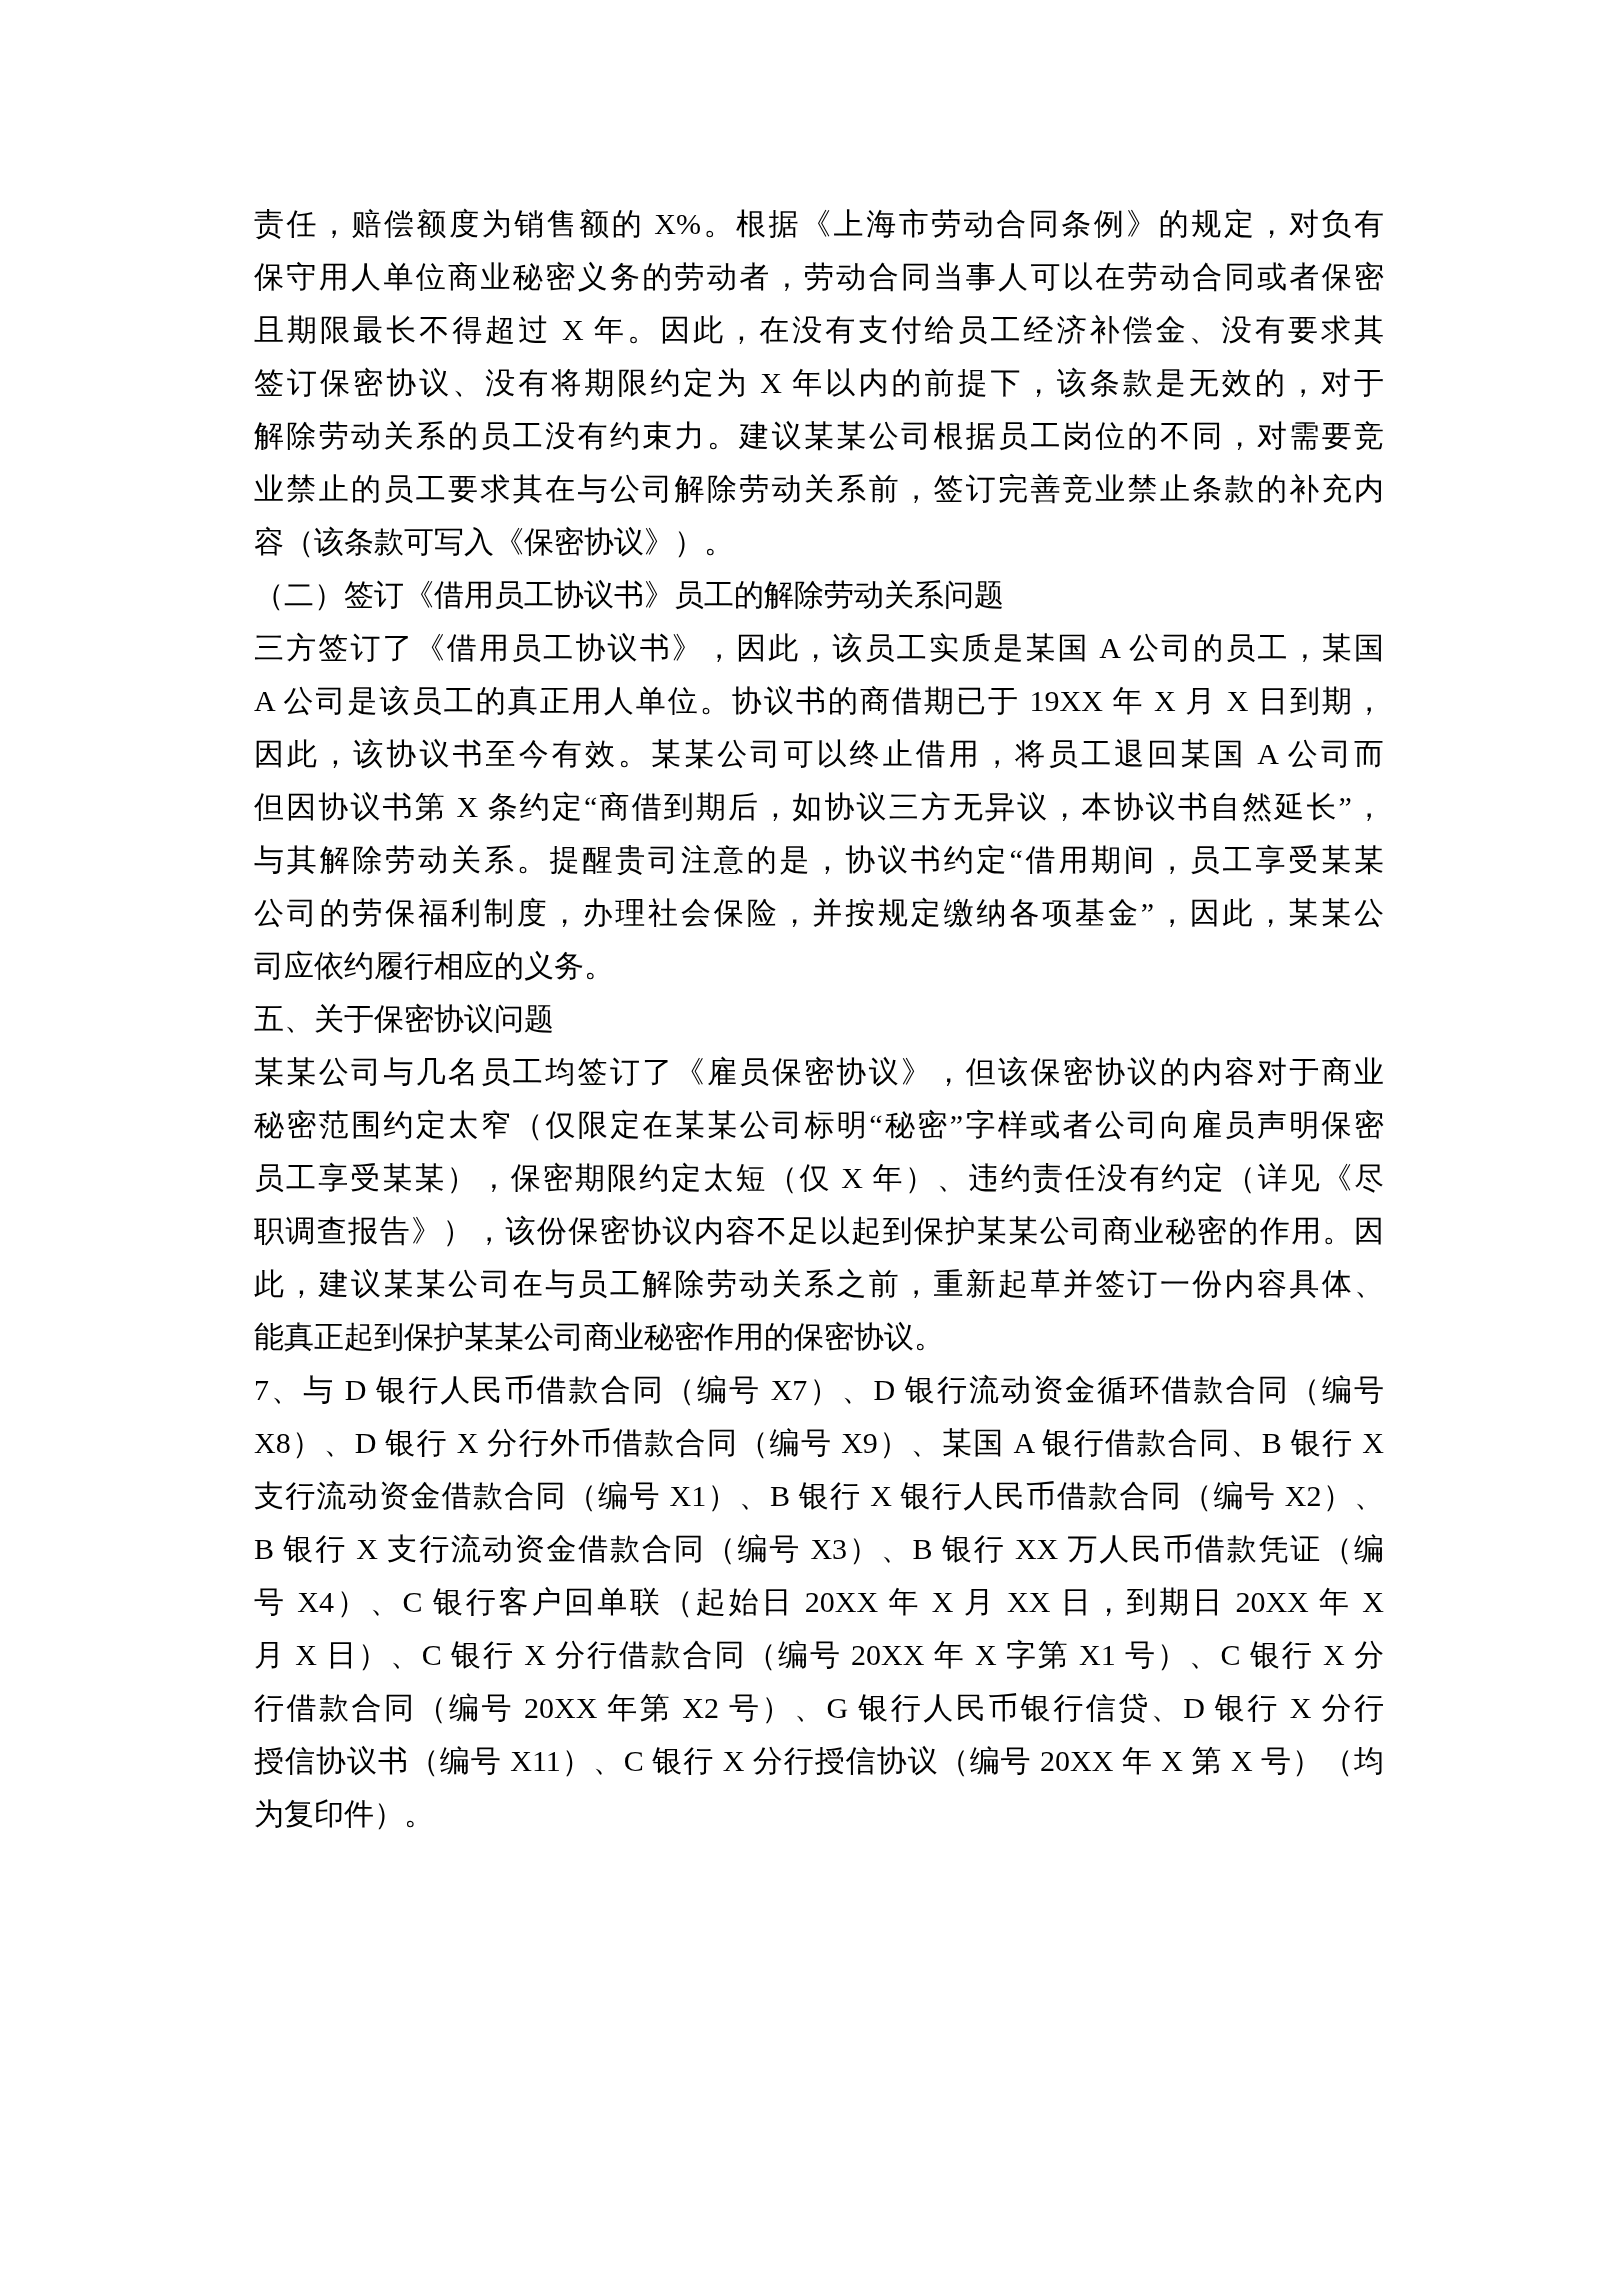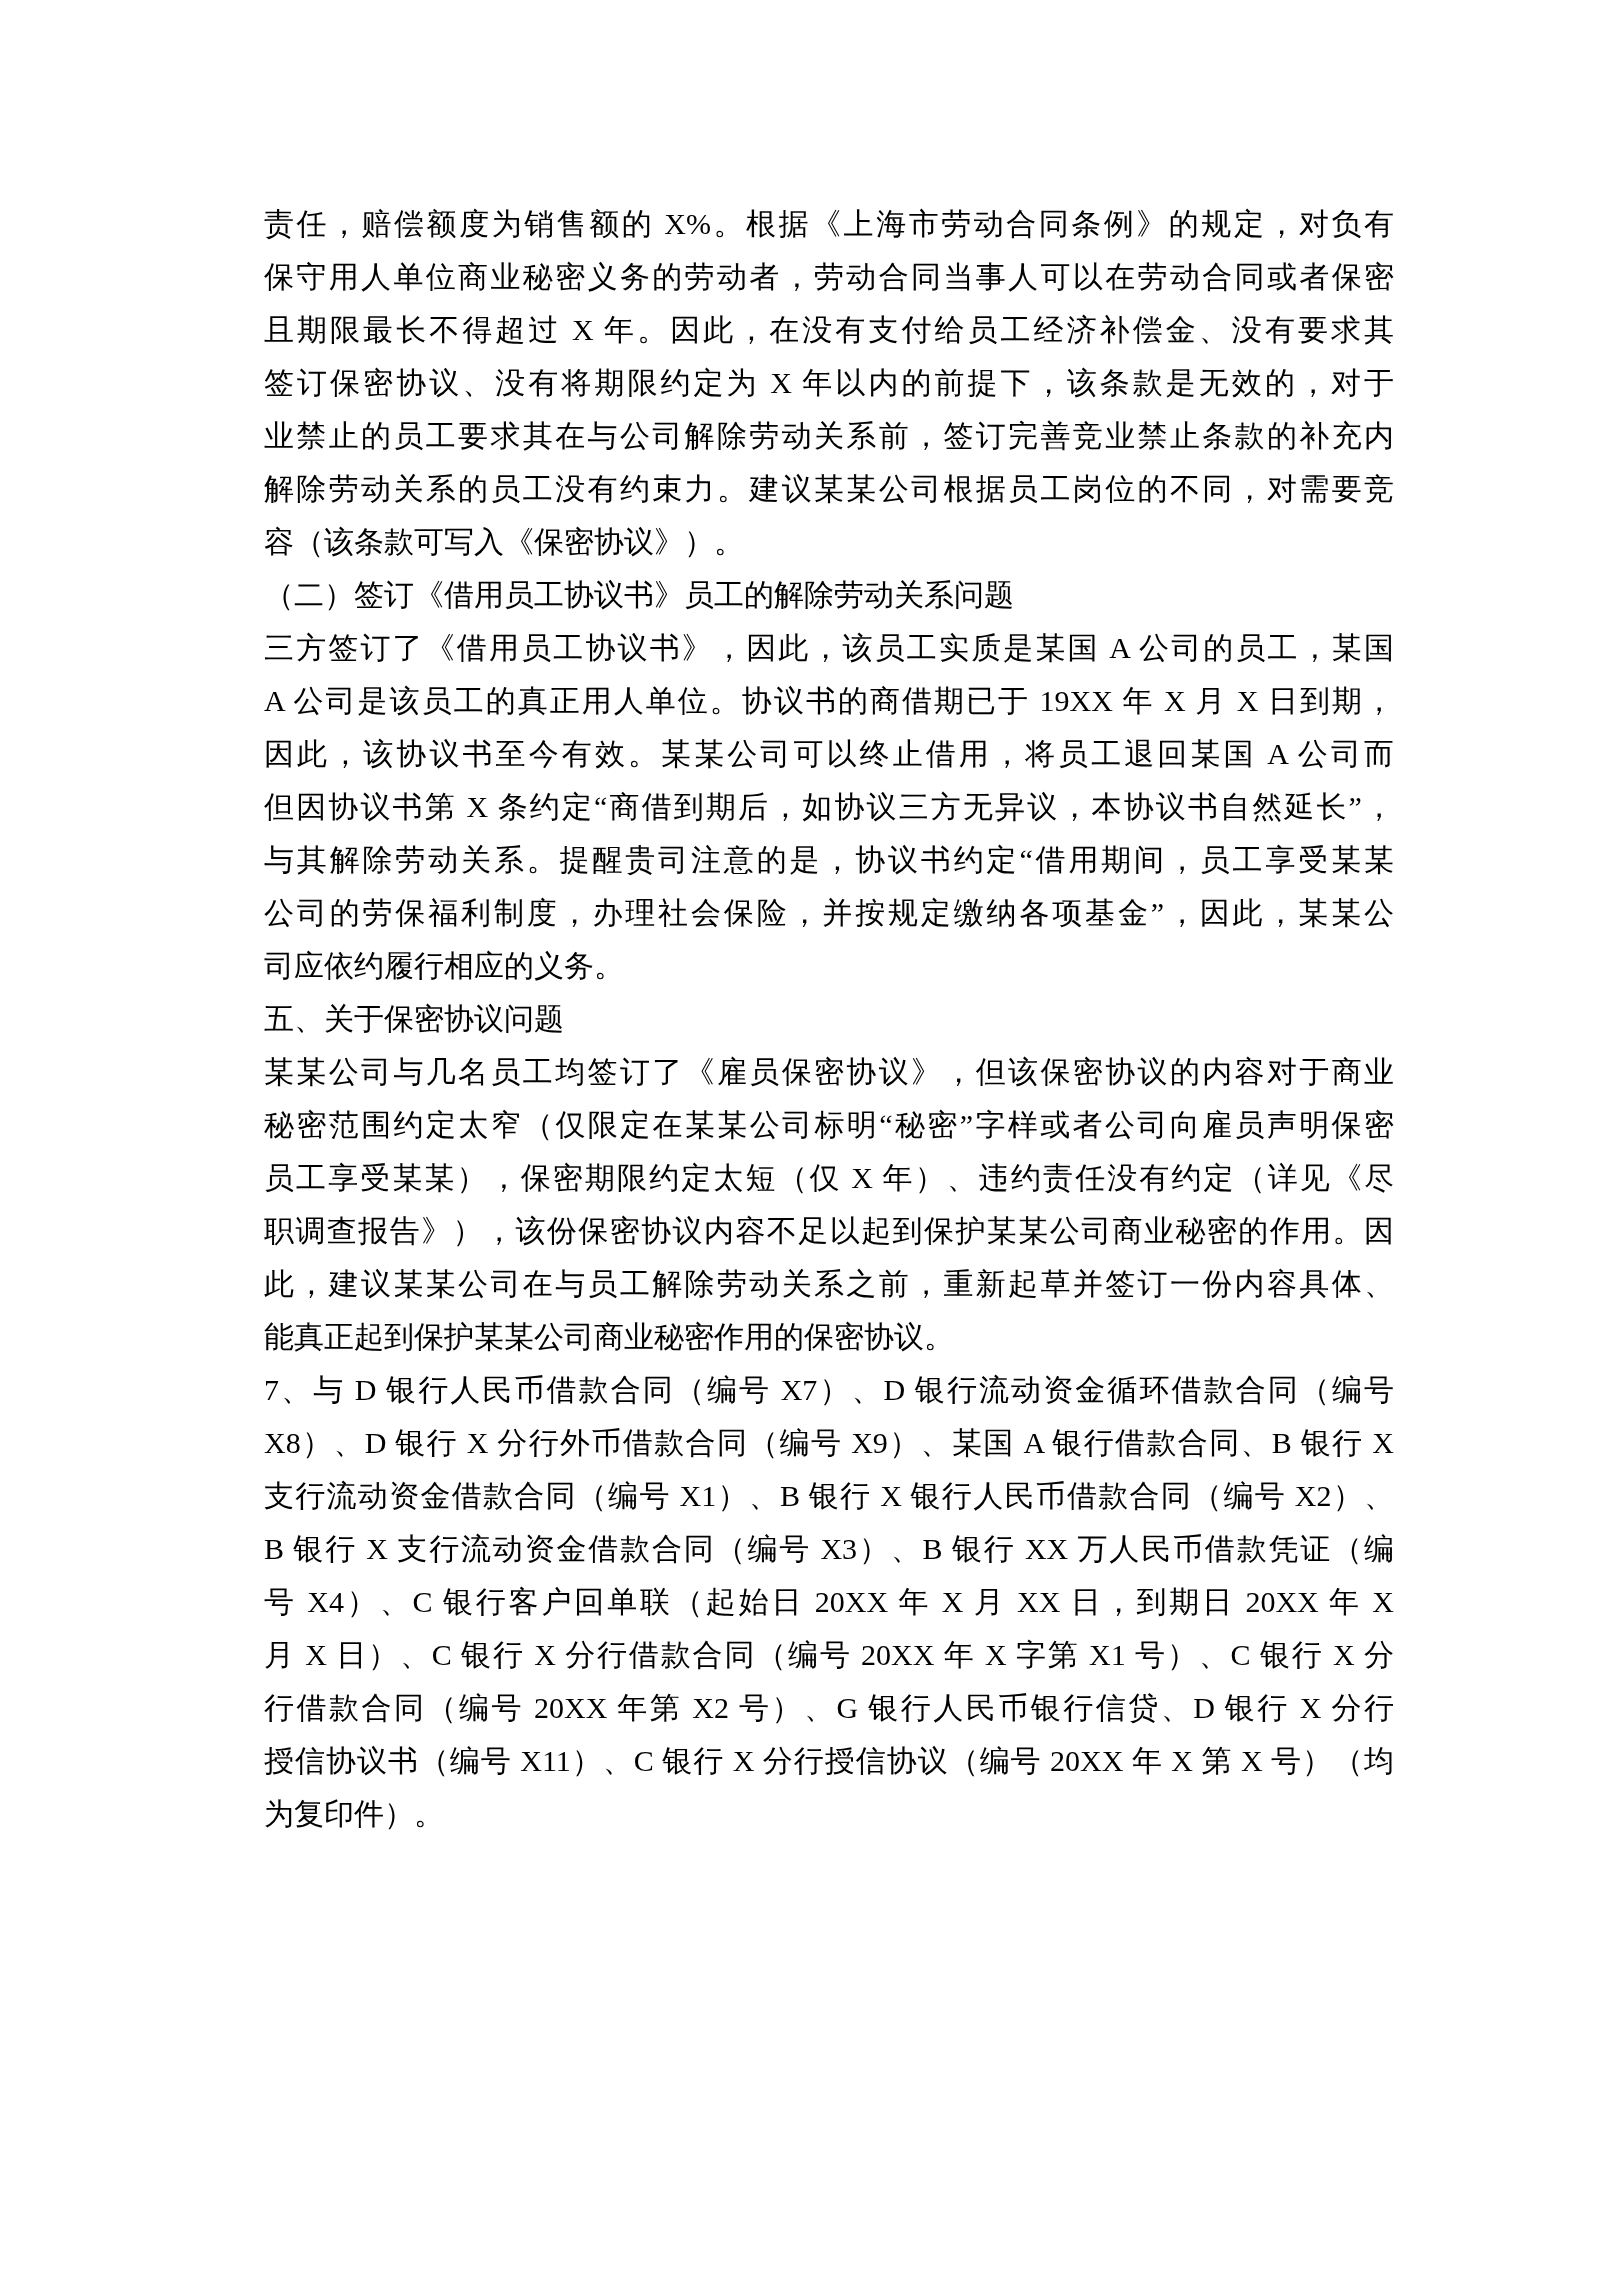--- a/index.html
+++ b/index.html
@@ -14,21 +14,21 @@
     color: #000000;
     font-family: "Liberation Serif", "DejaVu Serif", serif;
   }
   .page {
     position: absolute;
     inset: 0;
     background: #ffffff;
   }
   .text-block {
     position: absolute;
-    left: 264px;
+    left: 254px;
     top: 197px;
     width: 1130px;
   }
   .para {
     margin: 0;
     padding: 0;
   }
   .line {
     font-size: 30px;
     line-height: 53px;
@@ -50,22 +50,22 @@
 </head>
 <body>
 
 <div class="page">
   <div class="text-block">
       <div class="para">
         <div class="line fill">责任，赔偿额度为销售额的 X%。根据《上海市劳动合同条例》的规定，对负有</div>
         <div class="line fill">保守用人单位商业秘密义务的劳动者，劳动合同当事人可以在劳动合同或者保密</div>
         <div class="line fill">且期限最长不得超过 X 年。因此，在没有支付给员工经济补偿金、没有要求其</div>
         <div class="line fill">签订保密协议、没有将期限约定为 X 年以内的前提下，该条款是无效的，对于</div>
+        <div class="line fill">解除劳动关系的员工没有约束力。建议某某公司根据员工岗位的不同，对需要竞</div>
         <div class="line fill">业禁止的员工要求其在与公司解除劳动关系前，签订完善竞业禁止条款的补充内</div>
-        <div class="line fill">解除劳动关系的员工没有约束力。建议某某公司根据员工岗位的不同，对需要竞</div>
         <div class="line end">容（该条款可写入《保密协议》）。</div>
       </div>
       <div class="para">
         <div class="line end">（二）签订《借用员工协议书》员工的解除劳动关系问题</div>
       </div>
       <div class="para">
         <div class="line fill">三方签订了《借用员工协议书》，因此，该员工实质是某国 A 公司的员工，某国</div>
         <div class="line fill">A 公司是该员工的真正用人单位。协议书的商借期已于 19XX 年 X 月 X 日到期，</div>
         <div class="line fill">因此，该协议书至今有效。某某公司可以终止借用，将员工退回某国 A 公司而</div>
         <div class="line fill">但因协议书第 X 条约定“商借到期后，如协议三方无异议，本协议书自然延长”，</div>

